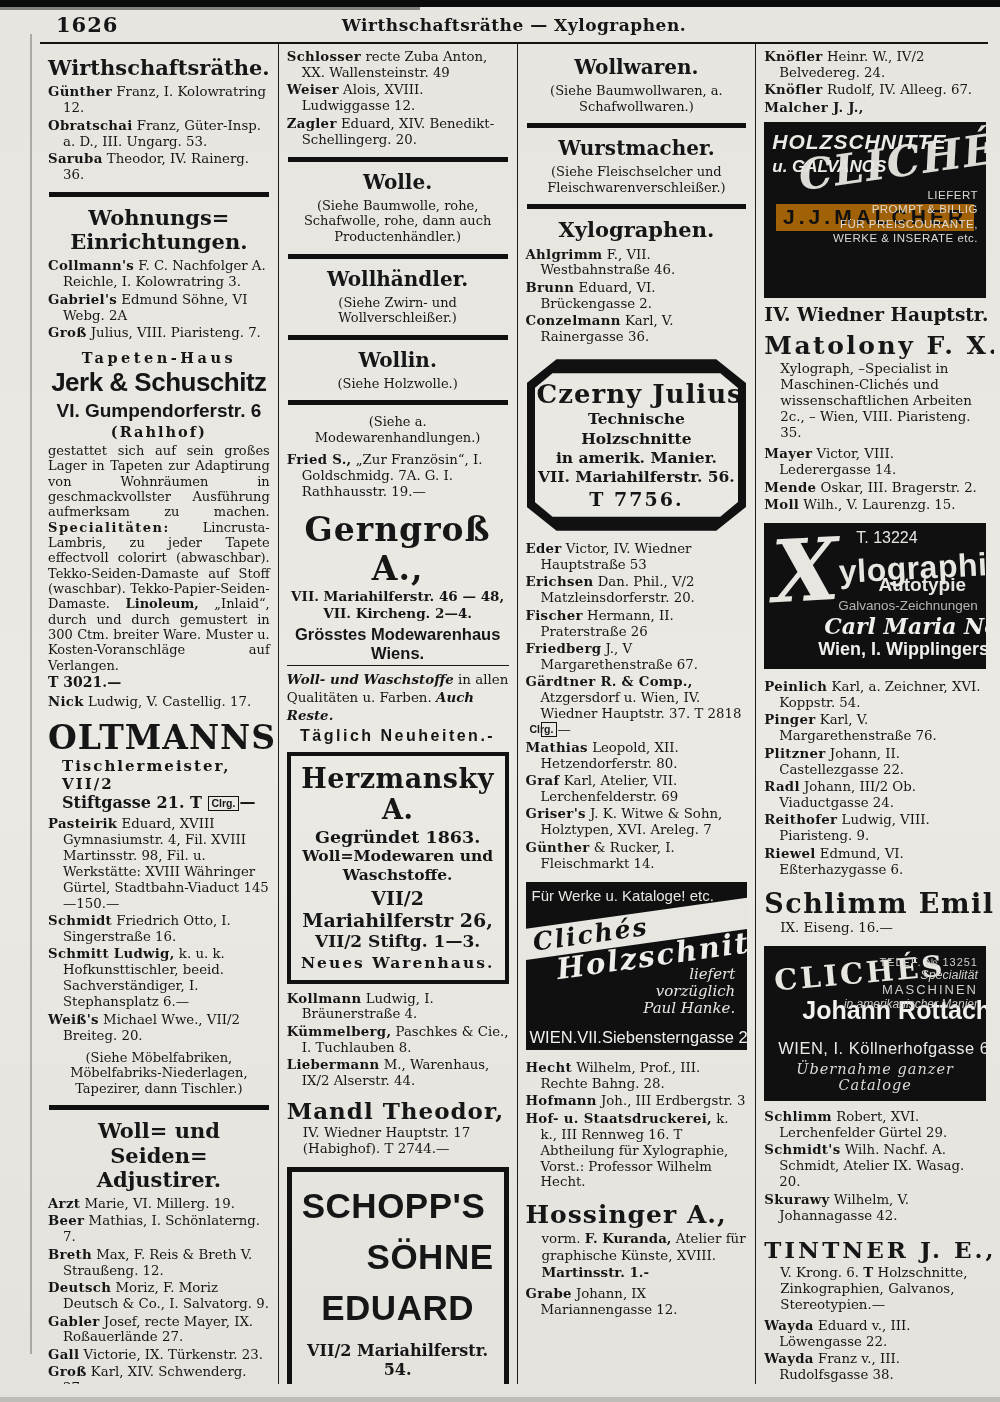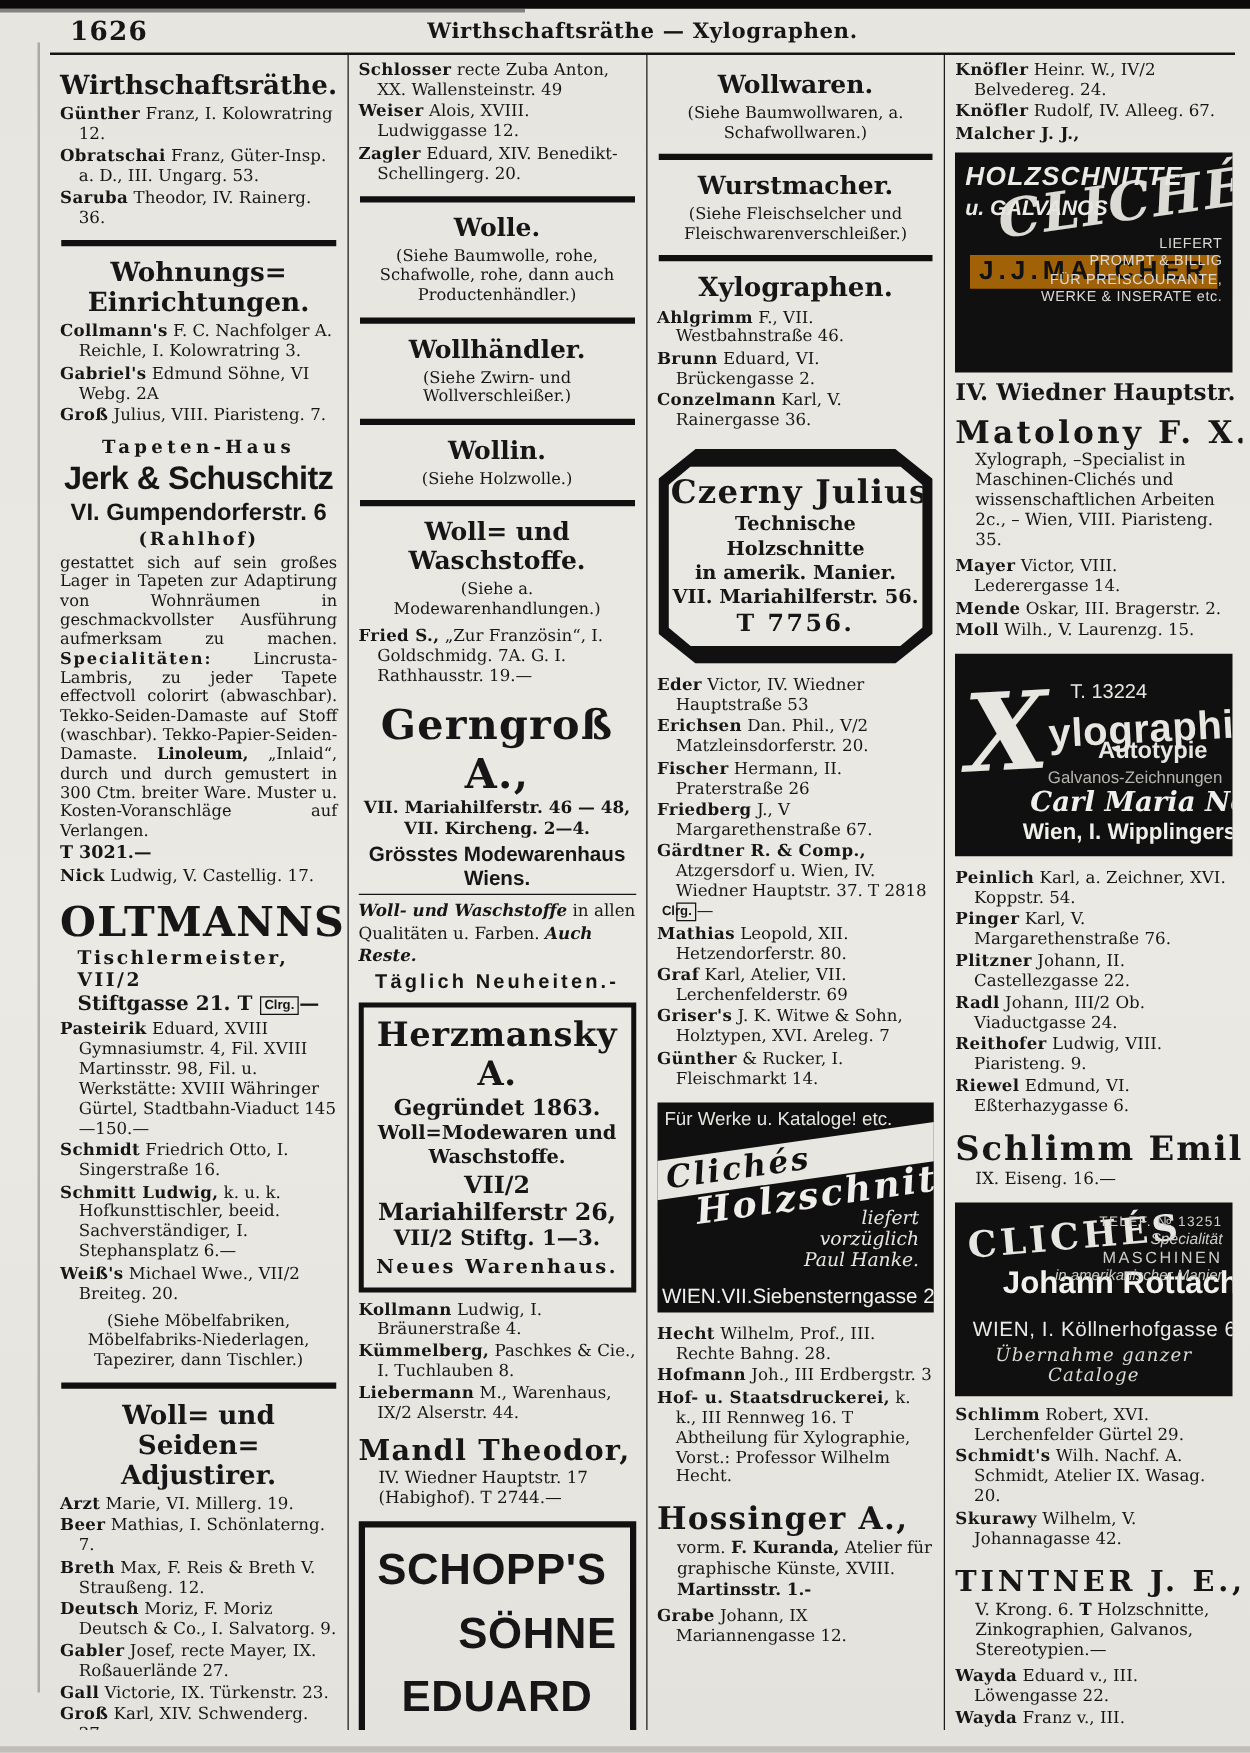--- a/index.html
+++ b/index.html
@@ -78,21 +78,21 @@
   .mal-l1{color:#eceae5;font-family:"Liberation Sans",sans-serif;font-style:italic;font-weight:bold;font-size:21px;letter-spacing:1px;}
   .mal-l2{color:#eceae5;font-family:"Liberation Sans",sans-serif;font-style:italic;font-weight:bold;font-size:17px;margin-top:3px;}
   .mal-big{color:#e8e6e1;font-style:italic;font-weight:bold;font-size:42px;letter-spacing:2px;transform:rotate(-8deg);margin:-38px 0 0 26px;opacity:.95;white-space:nowrap;}
   .mal-small{position:absolute;right:8px;top:66px;text-align:right;color:#dcdad5;font-family:"Liberation Sans",sans-serif;font-size:11.5px;line-height:14.5px;letter-spacing:.5px;}
   .mal-band{background:#a16207;margin:16px 4px 0;text-align:center;font-family:"Liberation Sans",sans-serif;font-weight:bold;font-size:21px;letter-spacing:4px;color:#111;padding:1px 0 2px;}
   .mal-addr{font-weight:bold;font-size:18.5px;margin:2px 0 6px;white-space:nowrap;}
   
   .mat-name{font-size:25px;letter-spacing:2.5px;font-weight:bold;margin-top:6px;white-space:nowrap;}
   
   .now{position:relative;background:#101010;margin:10px 0;padding:6px 8px 9px;overflow:hidden;}
-  .now-tel{color:#e8e6e1;font-family:"Liberation Sans",sans-serif;font-size:16px;margin-left:84px;margin-top:16px;}
+  .now-tel{color:#e8e6e1;font-family:"Liberation Sans",sans-serif;font-size:16px;margin-left:84px;}
   .now-main{white-space:nowrap;transform:rotate(-3deg);margin-top:-14px;}
   .now-x{font-style:italic;font-weight:bold;font-size:86px;line-height:.8;color:#e8e6e1;font-family:"DejaVu Serif",serif;vertical-align:-16px;}
   .now-rest{font-family:"Liberation Sans",sans-serif;font-weight:bold;font-size:32px;color:#e8e6e1;letter-spacing:.5px;}
   .now-auto{color:#e8e6e1;font-family:"Liberation Sans",sans-serif;font-weight:bold;font-size:19px;text-align:right;padding-right:12px;margin-top:-28px;}
   .now-galv{color:#b7b5b0;font-family:"Liberation Sans",sans-serif;font-size:13.5px;padding-left:66px;margin-top:2px;white-space:nowrap;}
   .now-name{color:#f0efec;font-style:italic;font-weight:bold;font-size:22px;padding-left:52px;white-space:nowrap;}
   .now-addr{color:#f0efec;font-family:"Liberation Sans",sans-serif;font-weight:bold;font-size:18px;padding-left:46px;white-space:nowrap;}
   
   .sch-name{font-weight:bold;font-size:27px;letter-spacing:1.5px;margin-top:10px;white-space:nowrap;}
   
@@ -196,21 +196,20 @@
       <div class="bar"></div>
       <h2 class="sect">Wolle.</h2>
       <p class="see">(Siehe Baumwolle, rohe, Schafwolle, rohe, dann auch Productenhändler.)</p>
       <div class="bar"></div>
       <h2 class="sect">Wollhändler.</h2>
       <p class="see">(Siehe Zwirn- und Wollverschleißer.)</p>
       <div class="bar"></div>
       <h2 class="sect">Wollin.</h2>
       <p class="see">(Siehe Holzwolle.)</p>
       <div class="bar"></div>
-      <h2 class="sect">Woll= und Waschstoffe.</h2>
       <p class="see">(Siehe a. Modewarenhandlungen.)</p>
       <div>
 
       <p class="entry"><b class="nm">Fried S.,</b><span> „Zur Französin“, I. Goldschmidg. 7A. G. I. Rathhausstr. 19.—</span></p>
         </div>
       <div>
         <div class="gg-name">Gerngroß A.,</div>
         <div class="gg-a">VII. Mariahilferstr. 46 — 48,</div>
         <div class="gg-a">VII. Kircheng. 2—4.</div>
         <div class="gg-line">Grösstes Modewarenhaus Wiens.</div>

